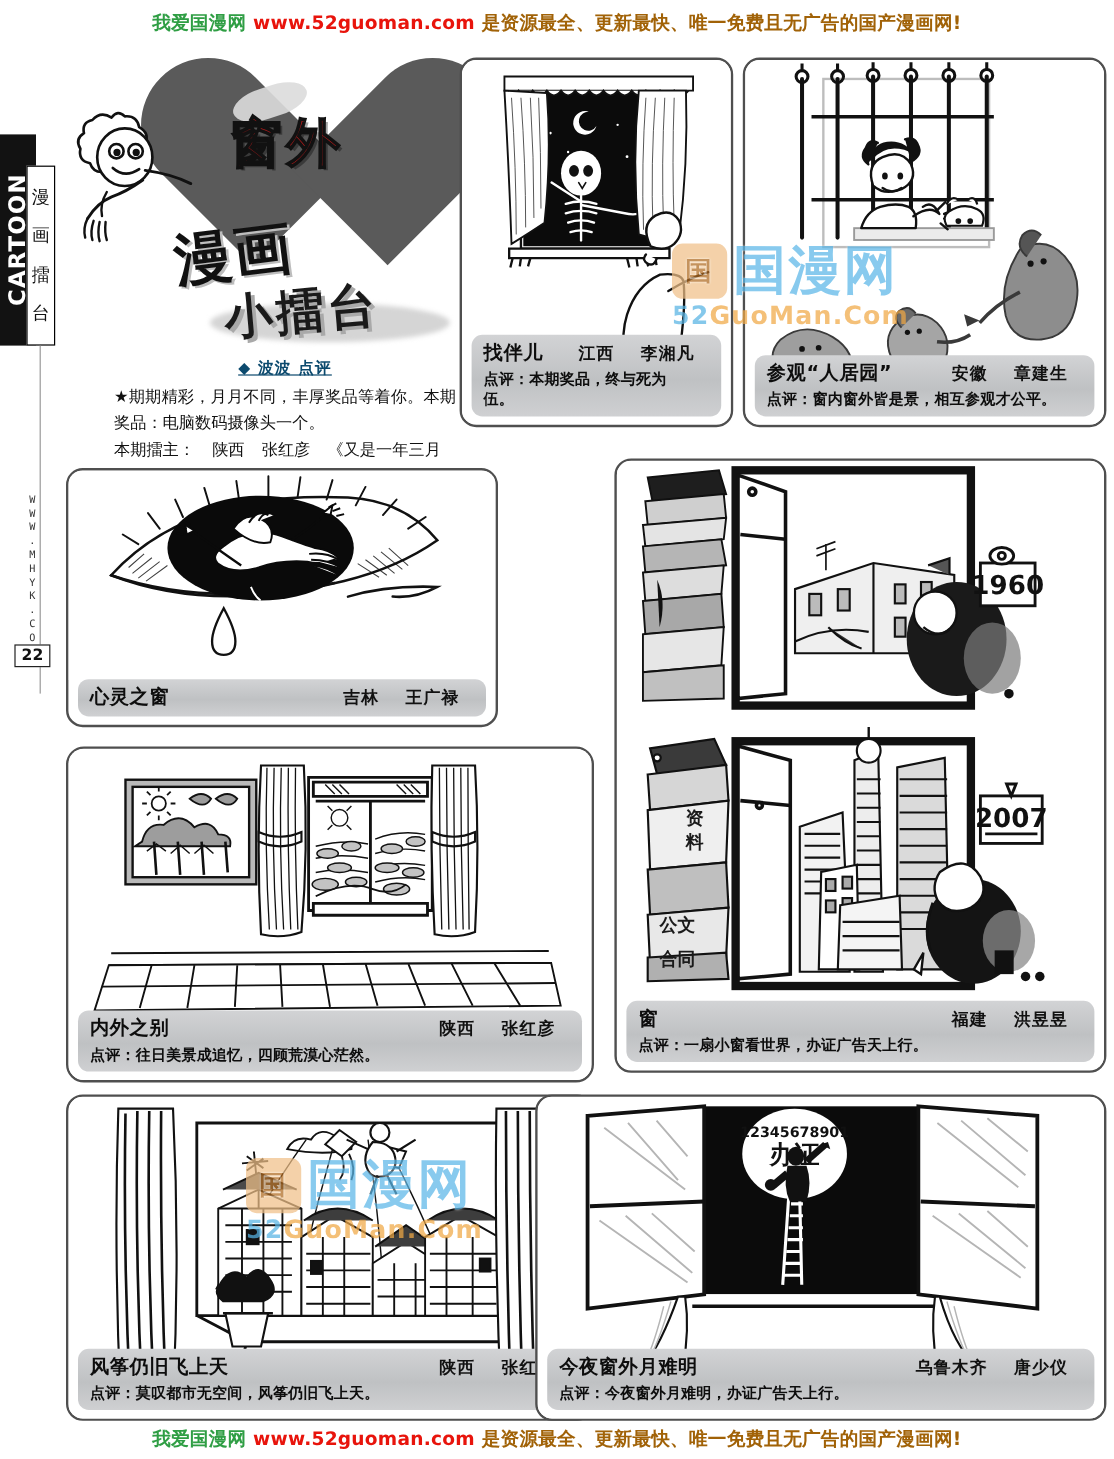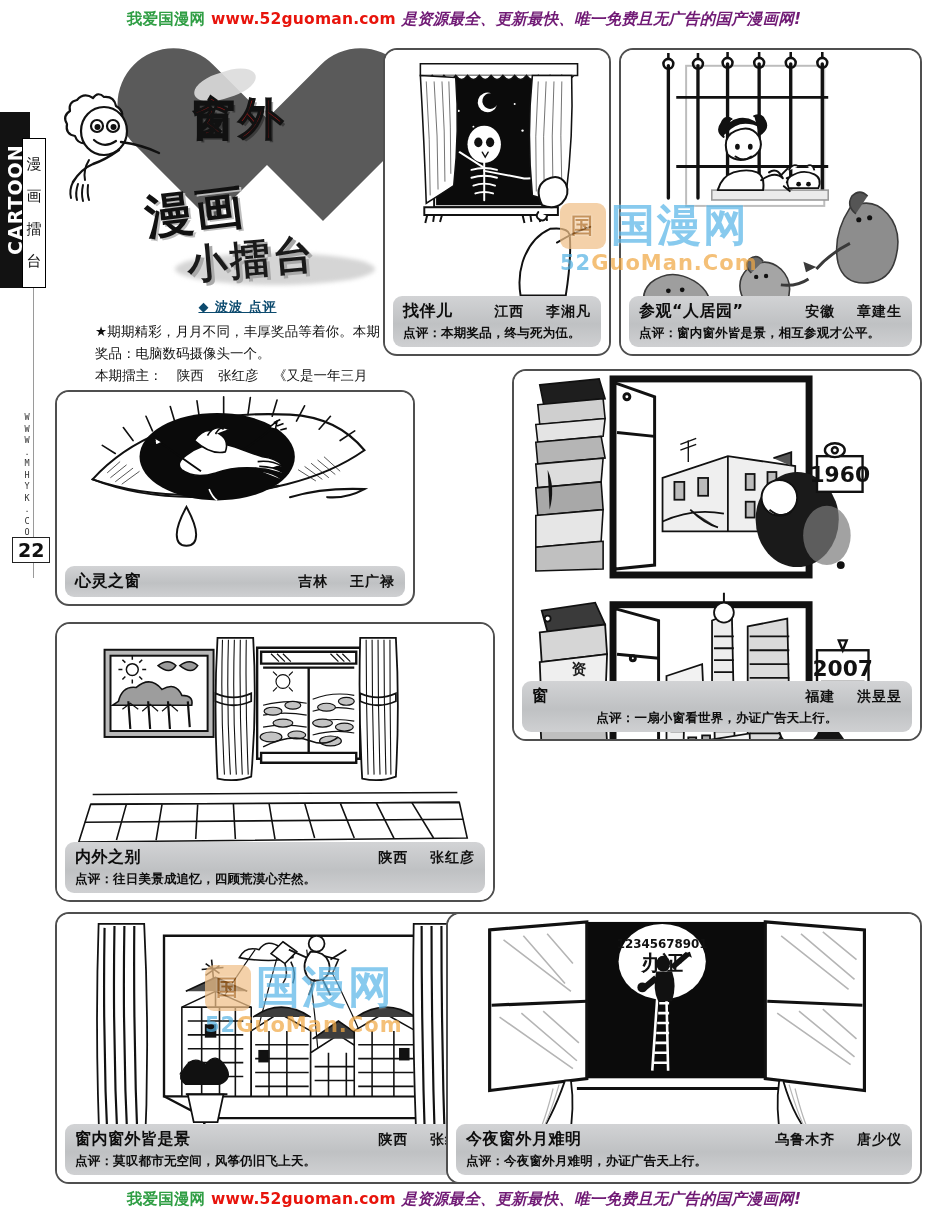--- a/index.html
+++ b/index.html
@@ -16,21 +16,21 @@
     position: absolute; left: 0; width: 928px;
     text-align: center;
     font-size: 15.5px; font-weight: bold;
     letter-spacing: .2px;
     white-space: nowrap;
   }
   .promo-top { top: 9px; }
   .promo-bot { top: 1189px; }
   .promo .c-green { color: #2f9e44; }
   .promo .c-red   { color: #e8140c; }
-  .promo .c-blue  { color: #701a75; font-style: italic; }
+  .promo .c-blue  { color: #a16207; }
 
   
   #rail { position: absolute; left: 0; top: 112px; width: 46px; height: 470px; }
   .rail-black {
     position: absolute; left: 0; top: 0; width: 30px; height: 176px;
     background: #121212;
   }
   .rail-cartoon {
     position: absolute; left: 0px; top: 2px; width: 30px; height: 172px;
     color: #ffffff; font-weight: bold; font-size: 19px;
@@ -54,21 +54,21 @@
   }
   .rail-url {
     position: absolute; left: 22px; top: 300px;
     writing-mode: vertical-rl; text-orientation: upright;
     font-size: 8.5px; letter-spacing: 1.5px; color: #333;
     font-family: "DejaVu Sans Mono", monospace;
   }
   .rail-page {
     position: absolute; left: 12px; top: 425px;
     border: 1px solid #222; padding: 1px 5px;
-    font-size: 19px; font-weight: bold; color: #111;
+    font-size: 13px; font-weight: bold; color: #111;
     background: #fff;
   }
 
   
   #masthead { position: absolute; left: 55px; top: 48px; width: 320px; height: 250px; }
   .heart {
     position: absolute; left: 106px; top: 8px;
     width: 210px; height: 190px;
   }
   .heart:before, .heart:after {
@@ -131,21 +131,21 @@
     background: #fff;
     overflow: hidden;
   }
   .art { position: absolute; left: 0; right: 0; top: 0; bottom: 0; }
 
   
   .caption {
     position: absolute; left: 8px; right: 8px; bottom: 7px;
     background: linear-gradient(180deg,#d2d3d5 0%, #bfc1c3 55%, #cfd0d2 100%);
     border-radius: 9px;
-    padding: 5px 10px 5px 10px;
+    padding: 5px 22px 5px 10px;
   }
   .cap-row1 { display: flex; align-items: baseline; }
   .cap-title {
     font-size: 16px; font-weight: bold; color: #0d0d0d; letter-spacing: .5px;
   }
   .cap-credit {
     margin-left: auto; font-size: 14px; font-weight: bold; color: #111;
     letter-spacing: 1px;
   }
   .cap-credit .region { margin-right: 16px; }
@@ -510,21 +510,21 @@
       <span class="cap-title">内外之别</span>
       <span class="cap-credit">
         <span class="region">陕西</span>
         <span>张红彦</span>
       </span>
     </div>
     <div class="cap-comment">点评：往日美景成追忆，四顾荒漠心茫然。</div>
   </div>
 </div>
 
-<div class="panel" style="left:512px; top:369px; width:410px; height:372px;text-align:center;">
+<div class="panel" style="left:512px; top:382px; width:410px; height:512px;">
   <svg class="art" viewBox="0 0 410 512">
     <rect width="410" height="512" fill="#fff"></rect>
 
     <g>
       <rect x="100" y="8" width="198" height="198" fill="none" stroke="#111" stroke-width="7"></rect>
 
       <g fill="#fff" stroke="#111" stroke-width="3">
         <path d="M102 12 L142 26 L142 196 L102 200 Z"></path>
         <path d="M104 62 L142 66"></path>
         <circle cx="114" cy="26" r="3"></circle>
@@ -715,21 +715,21 @@
       <path d="M42 10 q-4 120 2 248 q24 6 44 -4 q6 -122 0 -244z"></path>
       <path d="M360 10 q-2 120 4 248 q24 6 44 -4 q4 -122 -2 -244z"></path>
     </g>
     <g stroke="#111" stroke-width="2.2" fill="none">
       <path d="M48 14 q-2 120 4 240 M58 12 q-2 120 4 240 M68 12 q-2 120 4 240 M78 12 q-1 120 4 238"></path>
       <path d="M368 12 q0 120 4 240 M378 12 q0 120 4 240 M388 12 q0 120 4 240 M398 12 q0 120 4 238"></path>
     </g>
   </svg>
   <div class="caption">
     <div class="cap-row1">
-      <span class="cap-title">窗内窗外皆是景</span>
+      <span class="cap-title">风筝仍旧飞上天</span>
       <span class="cap-credit">
         <span class="region">陕西</span>
         <span>张红彦</span>
       </span>
     </div>
     <div class="cap-comment">点评：莫叹都市无空间，风筝仍旧飞上天。</div>
   </div>
 </div>
 
 <div class="panel" style="left:446px; top:912px; width:476px; height:272px;">

